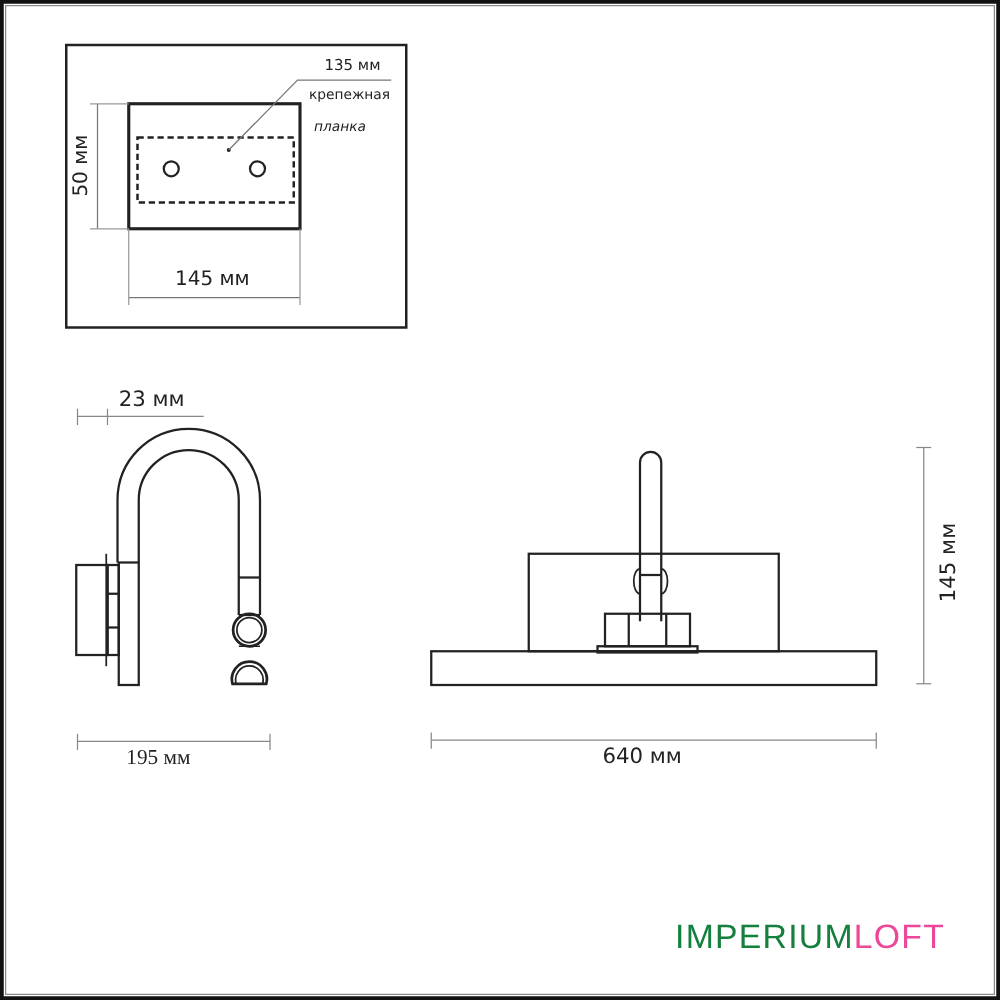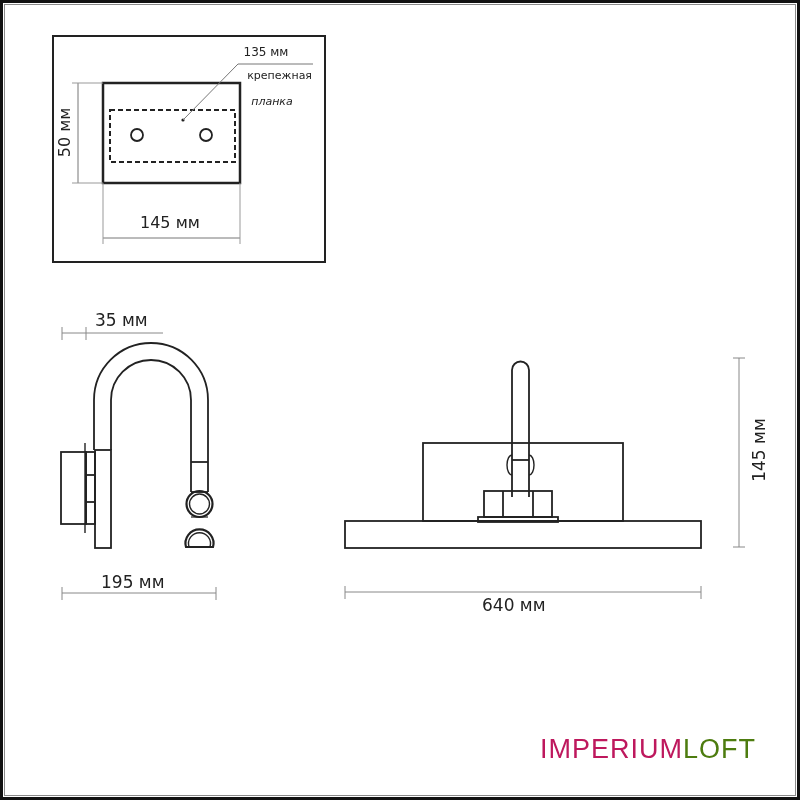--- a/index.html
+++ b/index.html
@@ -5,22 +5,22 @@
     html, body { margin: 0; padding: 0; background: #ffffff; }
     body { width: 800px; height: 800px; position: relative; overflow: hidden; font-family: "DejaVu Sans", sans-serif; }
     .frame-outer { position: absolute; left: 0; top: 0; width: 800px; height: 800px; box-sizing: border-box; border: 3px solid #111; }
     .frame-inner { position: absolute; left: 4px; top: 4px; width: 792px; height: 792px; box-sizing: border-box; border: 1px solid #8a8a8a; }
     svg.drawing { position: absolute; left: 0; top: 0; }
     .lbl { position: absolute; color: #222; white-space: nowrap; font-family: "DejaVu Sans", sans-serif; }
     .dim { font-size: 17px; }
     .small { font-size: 11px; line-height: 12px; text-align: center; }
     .vert { transform: rotate(-90deg); transform-origin: center center; }
     .brand { position: absolute; left: 540px; top: 734px; font-size: 27px; letter-spacing: 1px; font-family: "Liberation Sans", sans-serif; font-weight: 300; }
-    .brand .a { color: #be185d; }
-    .brand .b { color: #4d7c0f; }
+    .brand .a { color: #15803d; }
+    .brand .b { color: #ec4899; }
   </style>
 </head>
 <body>
 
 <div class="frame-outer"></div>
 <div class="frame-inner"></div>
 
 <svg class="drawing" width="800" height="800" viewBox="0 0 800 800">
 
   <g stroke="#222" fill="none">
@@ -85,27 +85,27 @@
     <line x1="345" y1="592" x2="701" y2="592" stroke="#888" stroke-width="1"></line>
     <line x1="345" y1="586" x2="345" y2="599" stroke="#888" stroke-width="1"></line>
     <line x1="701" y1="586" x2="701" y2="599" stroke="#888" stroke-width="1"></line>
 
     <line x1="739" y1="358" x2="739" y2="547" stroke="#888" stroke-width="1"></line>
     <line x1="733" y1="358" x2="745" y2="358" stroke="#888" stroke-width="1"></line>
     <line x1="733" y1="547" x2="745" y2="547" stroke="#888" stroke-width="1"></line>
   </g>
 </svg>
 
-<div class="lbl small" style="left:236px; top:46px; width:60px; font-size:12px;">135 мм</div>
+<div class="lbl small" style="left:252px; top:46px; width:60px; font-size:12px;">135 мм</div>
 <div class="lbl small" style="left:232px; top:70px; width:80px;text-align:right;">крепежная</div>
 <div class="lbl small" style="left:232px; top:96px; width:80px;font-style:italic;">планка</div>
 <div class="lbl dim vert" style="left:34px; top:123px; width:60px; text-align:center; font-size:16px;">50 мм</div>
 <div class="lbl dim" style="left:140px; top:213px; font-size:16px;">145 мм</div>
 
-<div class="lbl dim" style="left:95px; top:310px;">35 мм</div>
-<div class="lbl dim" style="left:101px; top:572px;">195 мм</div>
+<div class="lbl dim" style="left:95px; top:310px;">23 мм</div>
+<div class="lbl dim" style="left:101px; top:596px;font-family:Liberation Serif, serif;">195 мм</div>
 
 <div class="lbl dim" style="left:482px; top:595px;">640 мм</div>
 <div class="lbl dim vert" style="left:719px; top:440px; width:80px; text-align:center;">145 мм</div>
 
 <div class="brand">
   <span class="a">IMPERIUM</span><span class="b">LOFT</span>
 </div>
 
 </body></html>

